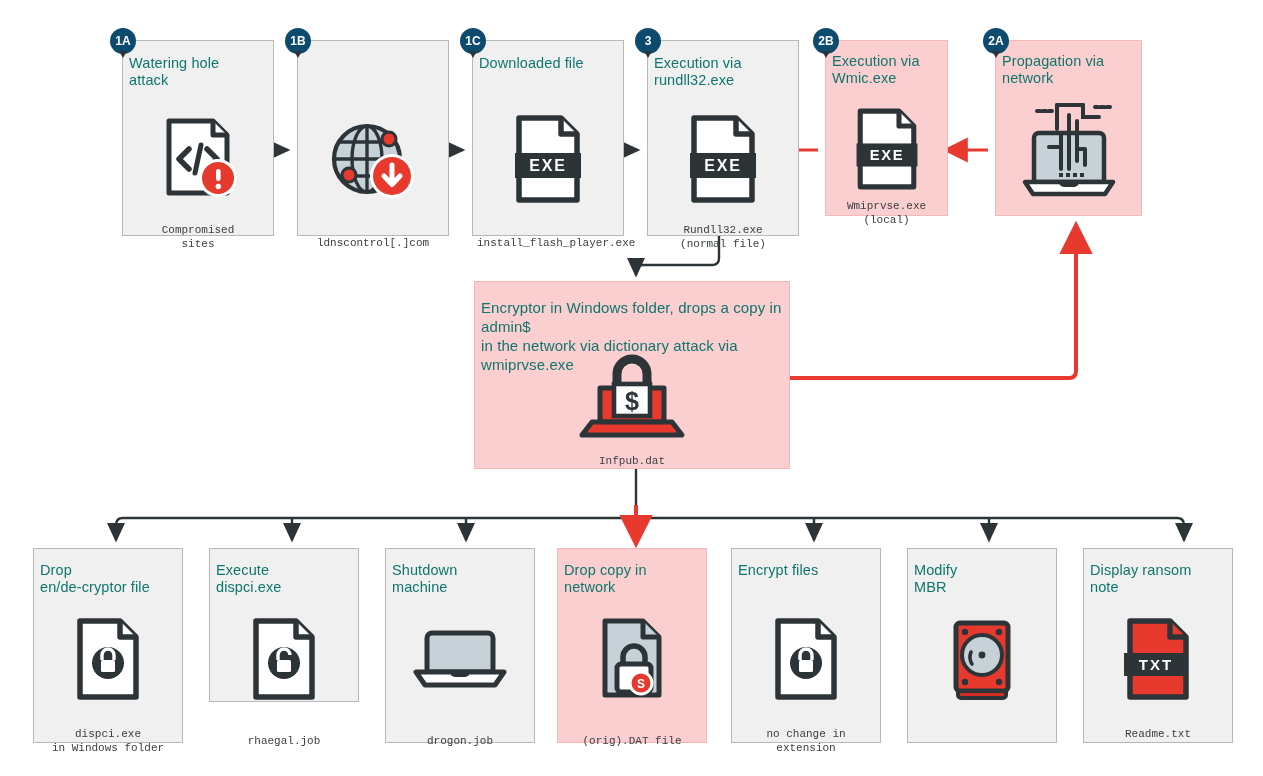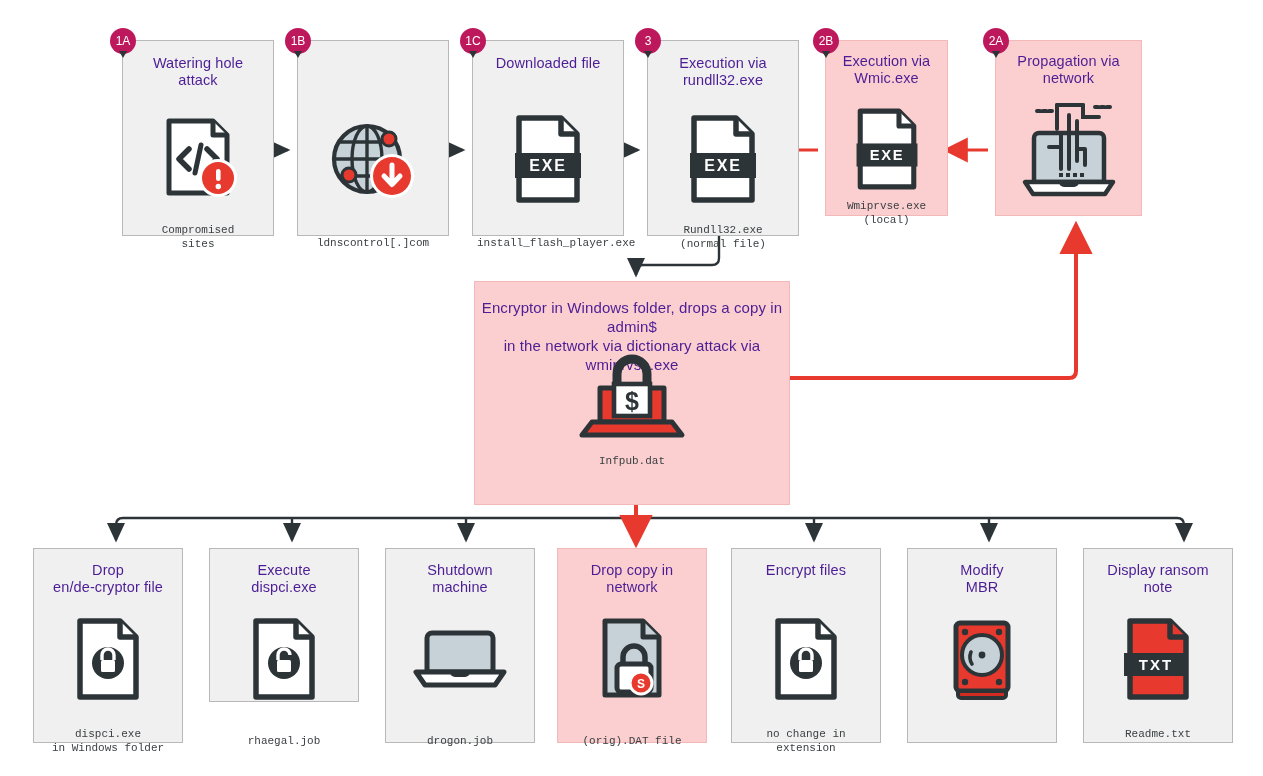--- a/index.html
+++ b/index.html
@@ -3,29 +3,29 @@
 <meta charset="utf-8">
 <style>
   html,body{margin:0;padding:0;background:#ffffff;}
   body{width:1263px;height:776px;font-family:"Liberation Sans",sans-serif;position:relative;overflow:hidden;}
   #stage{position:absolute;left:0;top:0;width:1263px;height:776px;}
   svg.wires{position:absolute;left:0;top:0;width:1263px;height:776px;pointer-events:none;}
 
   .node{position:absolute;box-sizing:border-box;background:#f0f0f0;border:1px solid #b8b8b8;}
   .node.red{background:#fbcfcf;border-color:#f3b9b9;}
 
-  .title{position:absolute;left:6px;right:6px;text-align:center;color:#4c1d95;
+  .title{position:absolute;left:6px;right:6px;color:#0f766e;
          font-size:14.5px;line-height:17px;letter-spacing:.1px;}
   .node.big .title{font-size:15px;line-height:19px;}
 
   .caption{position:absolute;left:4px;right:4px;text-align:center;color:#3b4043;
            font-family:"Liberation Mono",monospace;font-size:11px;line-height:14px;}
 
-  .badge{position:absolute;width:26px;height:26px;border-radius:50%;background:#be185d;color:#fff;
-         font-size:12px;font-weight:normal;display:flex;align-items:center;justify-content:center;z-index:6;}
+  .badge{position:absolute;width:26px;height:26px;border-radius:50%;background:#0c4a6e;color:#fff;
+         font-size:12px;font-weight:bold;display:flex;align-items:center;justify-content:center;z-index:6;}
   .badge::after{content:"";position:absolute;bottom:-4px;left:50%;margin-left:-4px;
          width:0;height:0;border-left:4px solid transparent;border-right:4px solid transparent;
          border-top:7px solid #2d3438;}
 
   .art{position:absolute;left:50%;transform:translateX(-50%);}
 </style>
 </head>
 <body>
 
 <div id="stage">
@@ -181,21 +181,21 @@
             <rect x="67" y="74" width="4" height="4"></rect>
           </g>
         <path d="M12,83 h88 l-8,12 h-72 z" fill="#fff" stroke="#2d3438" stroke-width="4.5" stroke-linejoin="round"></path>
         <path d="M46,83 h20 a5,5 0 0 1 -5,5 h-10 a5,5 0 0 1 -5,-5 z" fill="#2d3438"></path>
       </svg>
     </div>
     <div class="caption" style="top:158px;white-space:pre-line;"></div>
   </div>
   <div class="badge" style="left:983px;top:28px;">2A</div>
 
-  <div class="node red big" style="left:474px;top:281px;width:316px;height:224px;">
+  <div class="node red big" style="left:474px;top:281px;width:316px;height:188px;">
     <div class="title" style="top:16px;white-space:pre-line;">Encryptor in Windows folder, drops a copy in admin$
 in the network via dictionary attack via wmiprvse.exe</div>
     <div class="art" style="top:72px;">
       <svg width="116" height="84" viewBox="0 0 116 84">
         <path d="M43,30 V20 a15,15 0 0 1 30,0 V30" fill="none" stroke="#2d3438" stroke-width="9" stroke-linecap="round"></path>
         <path d="M26,34 h64 v34 h-64 z" fill="#e8392e" stroke="#2d3438" stroke-width="5" stroke-linejoin="round"></path>
         <rect x="40" y="30" width="36" height="32" fill="#fff" stroke="#2d3438" stroke-width="4.6"></rect>
         <text x="58" y="56" text-anchor="middle" fill="#2d3438" font-family="Liberation Sans, sans-serif" font-size="25" font-weight="bold">$</text>
         <path d="M18,68 h80 l10,13 h-100 z" fill="#e8392e" stroke="#2d3438" stroke-width="5" stroke-linejoin="round"></path>
       </svg>

